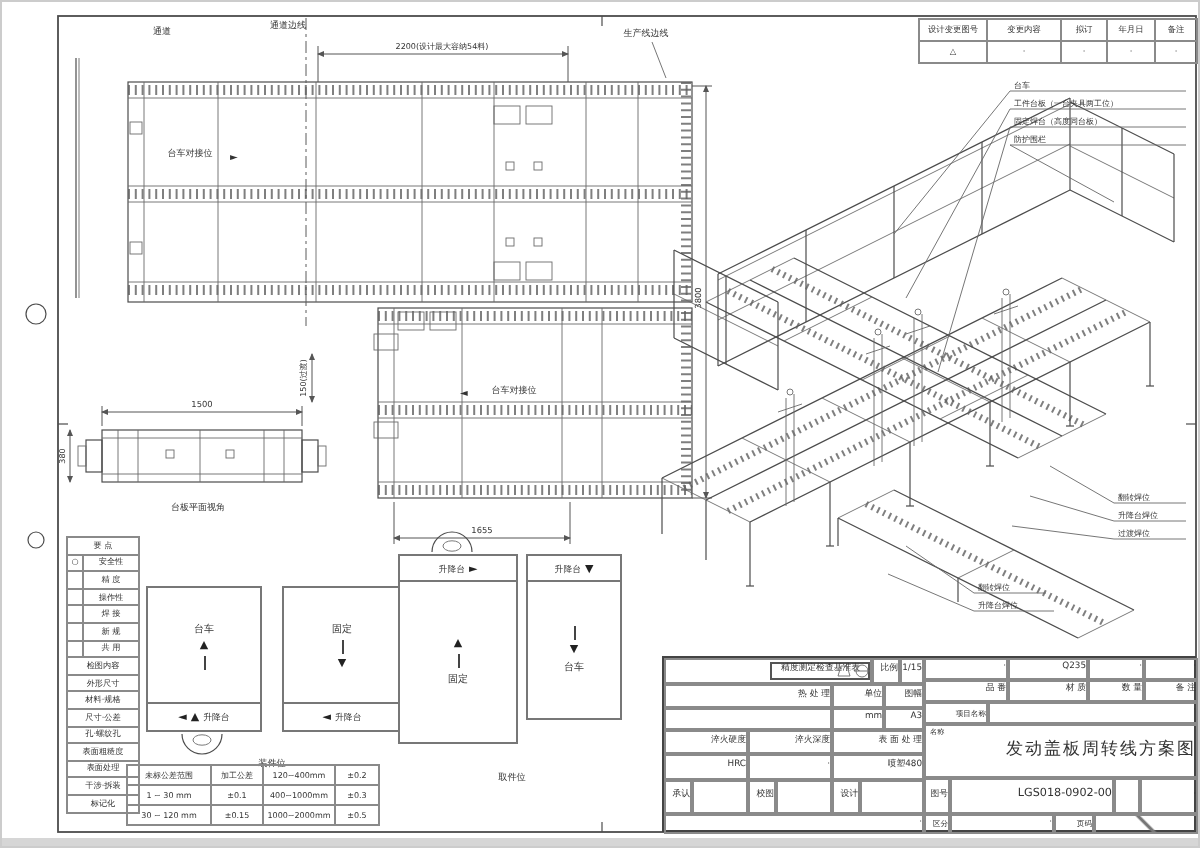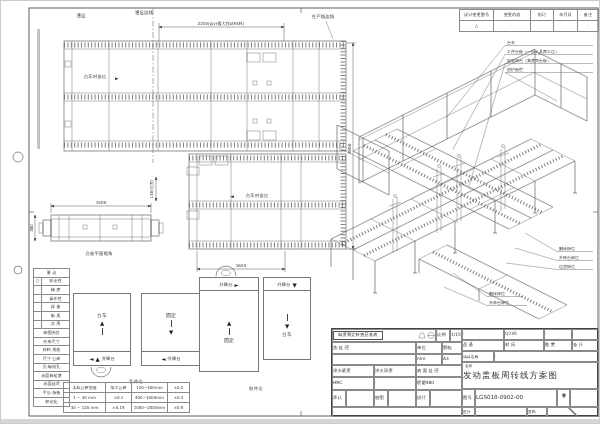--- a/index.html
+++ b/index.html
@@ -30,21 +30,21 @@
   .stbox{position:absolute;border:1px solid #777;display:flex;flex-direction:column;
          align-items:center;justify-content:center;gap:2px;font-size:5px;background:#fff;}
   .strip{position:absolute;border:1px solid #777;display:flex;align-items:center;
          justify-content:center;gap:2px;font-size:4.4px;background:#fff;}
   .stem{width:1px;height:7px;background:#444;}
   .arrow{font-size:5.5px;color:#222;}
   .cap{position:absolute;font-size:4.6px;text-align:center;}
   
   .tb{position:absolute;left:330px;top:327px;width:267px;height:88px;border:1px solid #444;box-sizing:border-box;}
   .c{position:absolute;border:1px solid #8a8a8a;box-sizing:border-box;display:flex;
-     align-items:center;justify-content:flex-start;font-size:4.4px;line-height:1;overflow:hidden;white-space:nowrap;}
+     align-items:center;justify-content:flex-end;font-size:4.4px;line-height:1;overflow:hidden;white-space:nowrap;}
   .inner-box{border:1px solid #555;padding:1px 4px;font-size:4.4px;}
   .vert{writing-mode:vertical-rl;text-orientation:upright;font-size:3.8px;letter-spacing:0;}
   .big{font-size:8.5px;letter-spacing:1px;}
   .diag{background:linear-gradient(45deg,transparent 47%,#777 49%,#777 51%,transparent 53%);}
   .corner{position:absolute;font-size:3.6px;}
   .shadow-bottom{position:absolute;left:0;top:418px;width:600px;height:6px;background:#d6d6d6;}
 </style>
 </head>
 <body>
 

